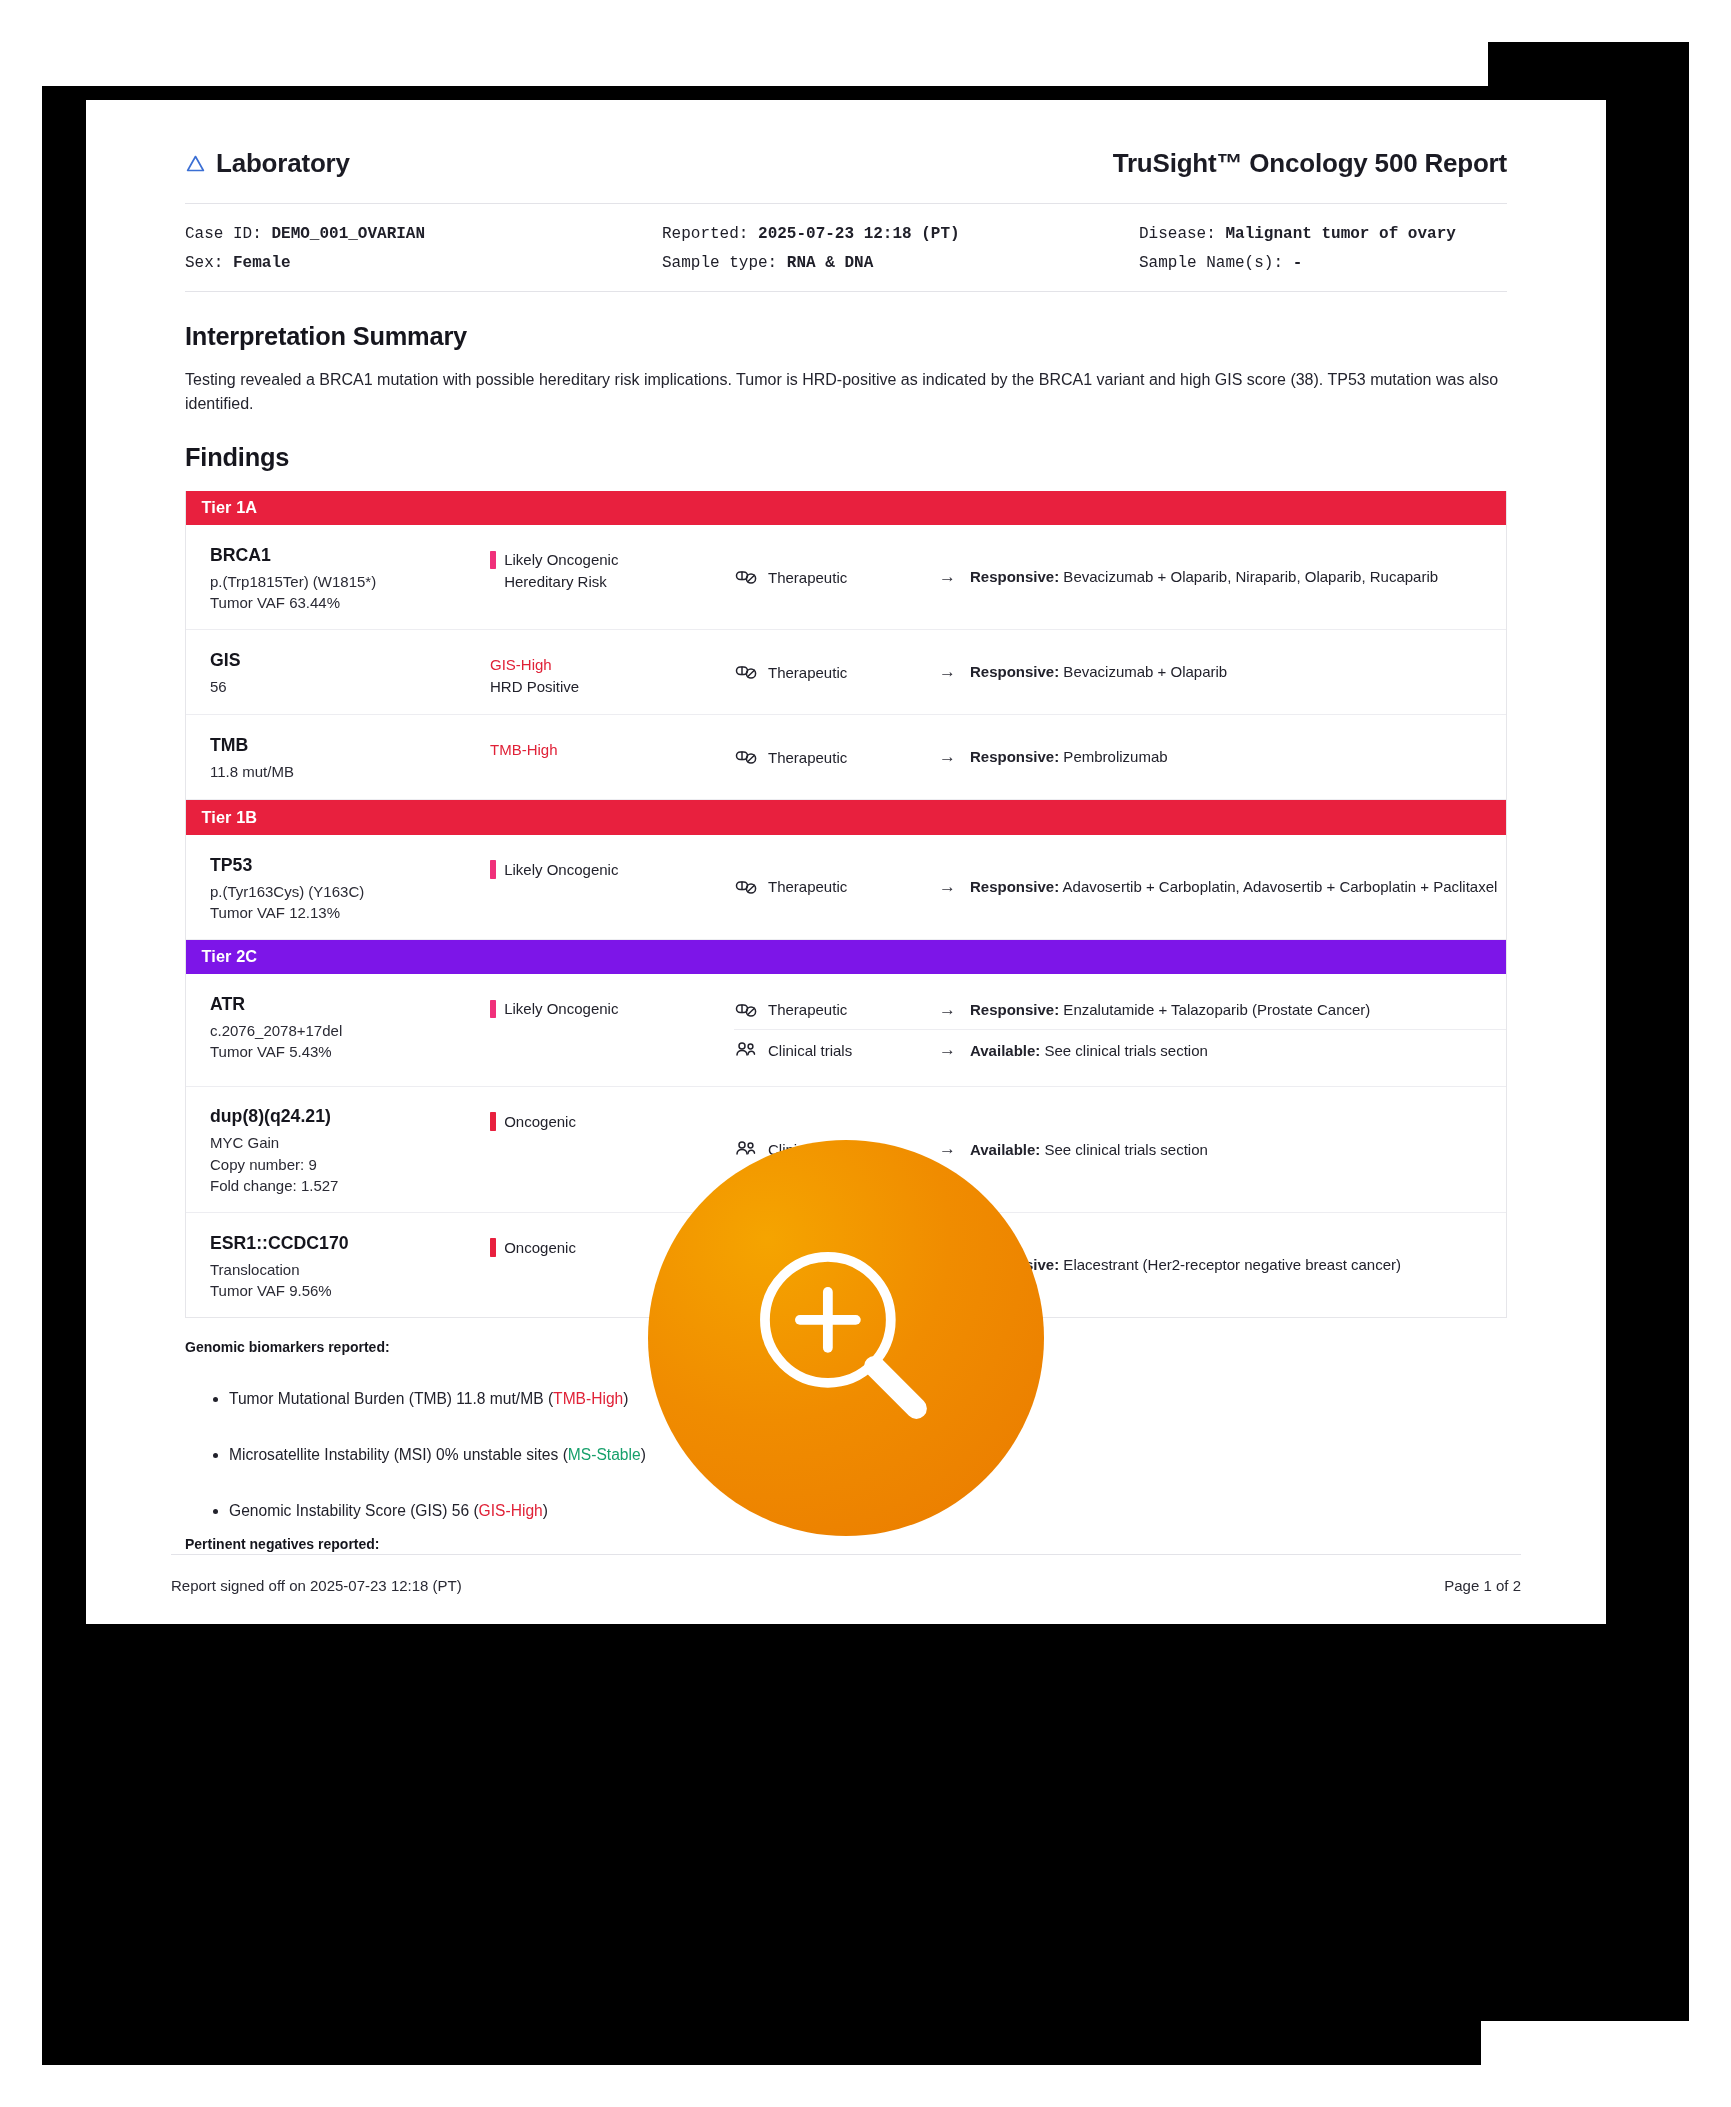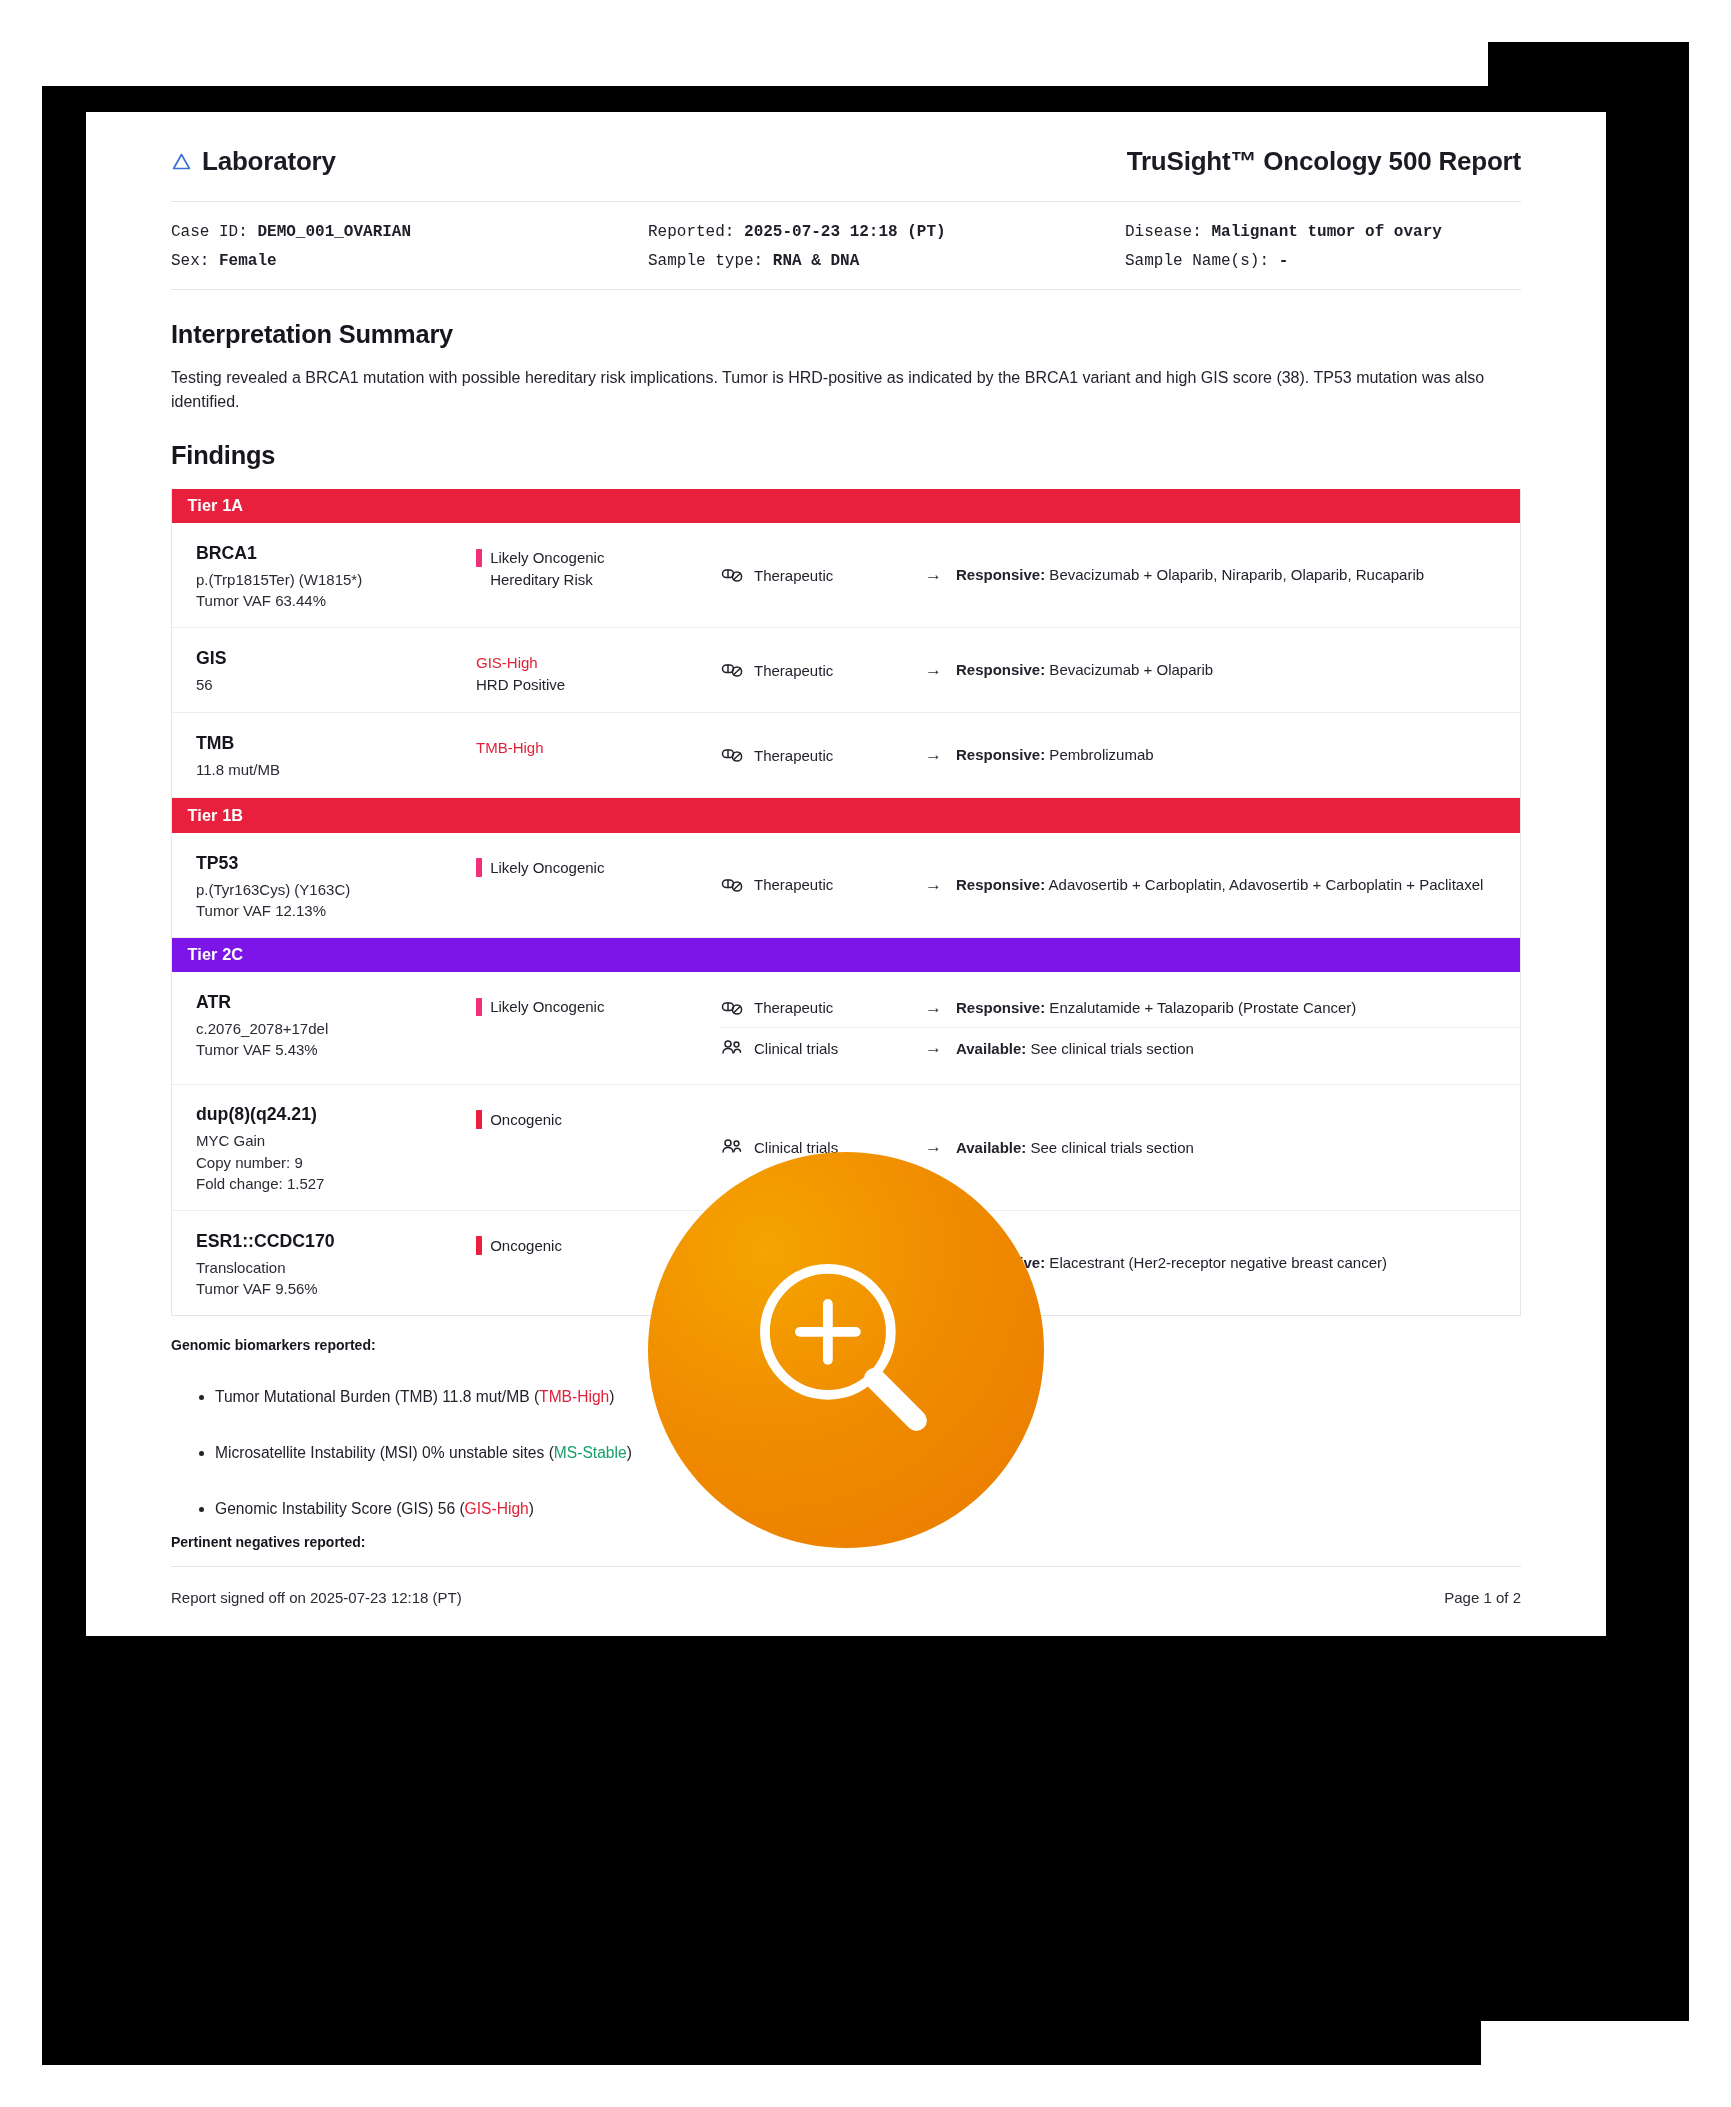--- a/index.html
+++ b/index.html
@@ -36,25 +36,25 @@
     position: absolute;
     left: 1439px;
     bottom: 0px;
     width: 293px;
     height: 44px;
     background: #ffffff;
   }
   .page {
     position: absolute;
     left: 86px;
-    top: 112px;
+    top: 100px;
     width: 1520px;
     height: 1524px;
     background: #ffffff;
-    padding: 0;
+    padding: 14px;
   }
   
   .hdr {
     display: flex;
     align-items: center;
     justify-content: space-between;
     padding: 34px 85px 24px 85px;
   }
   .brand {
     display: flex;

